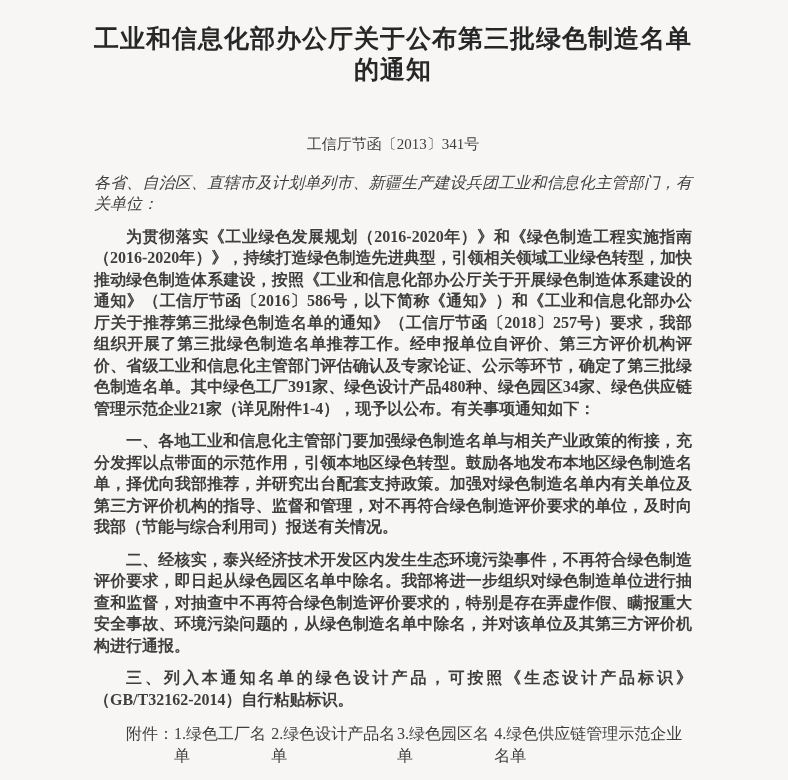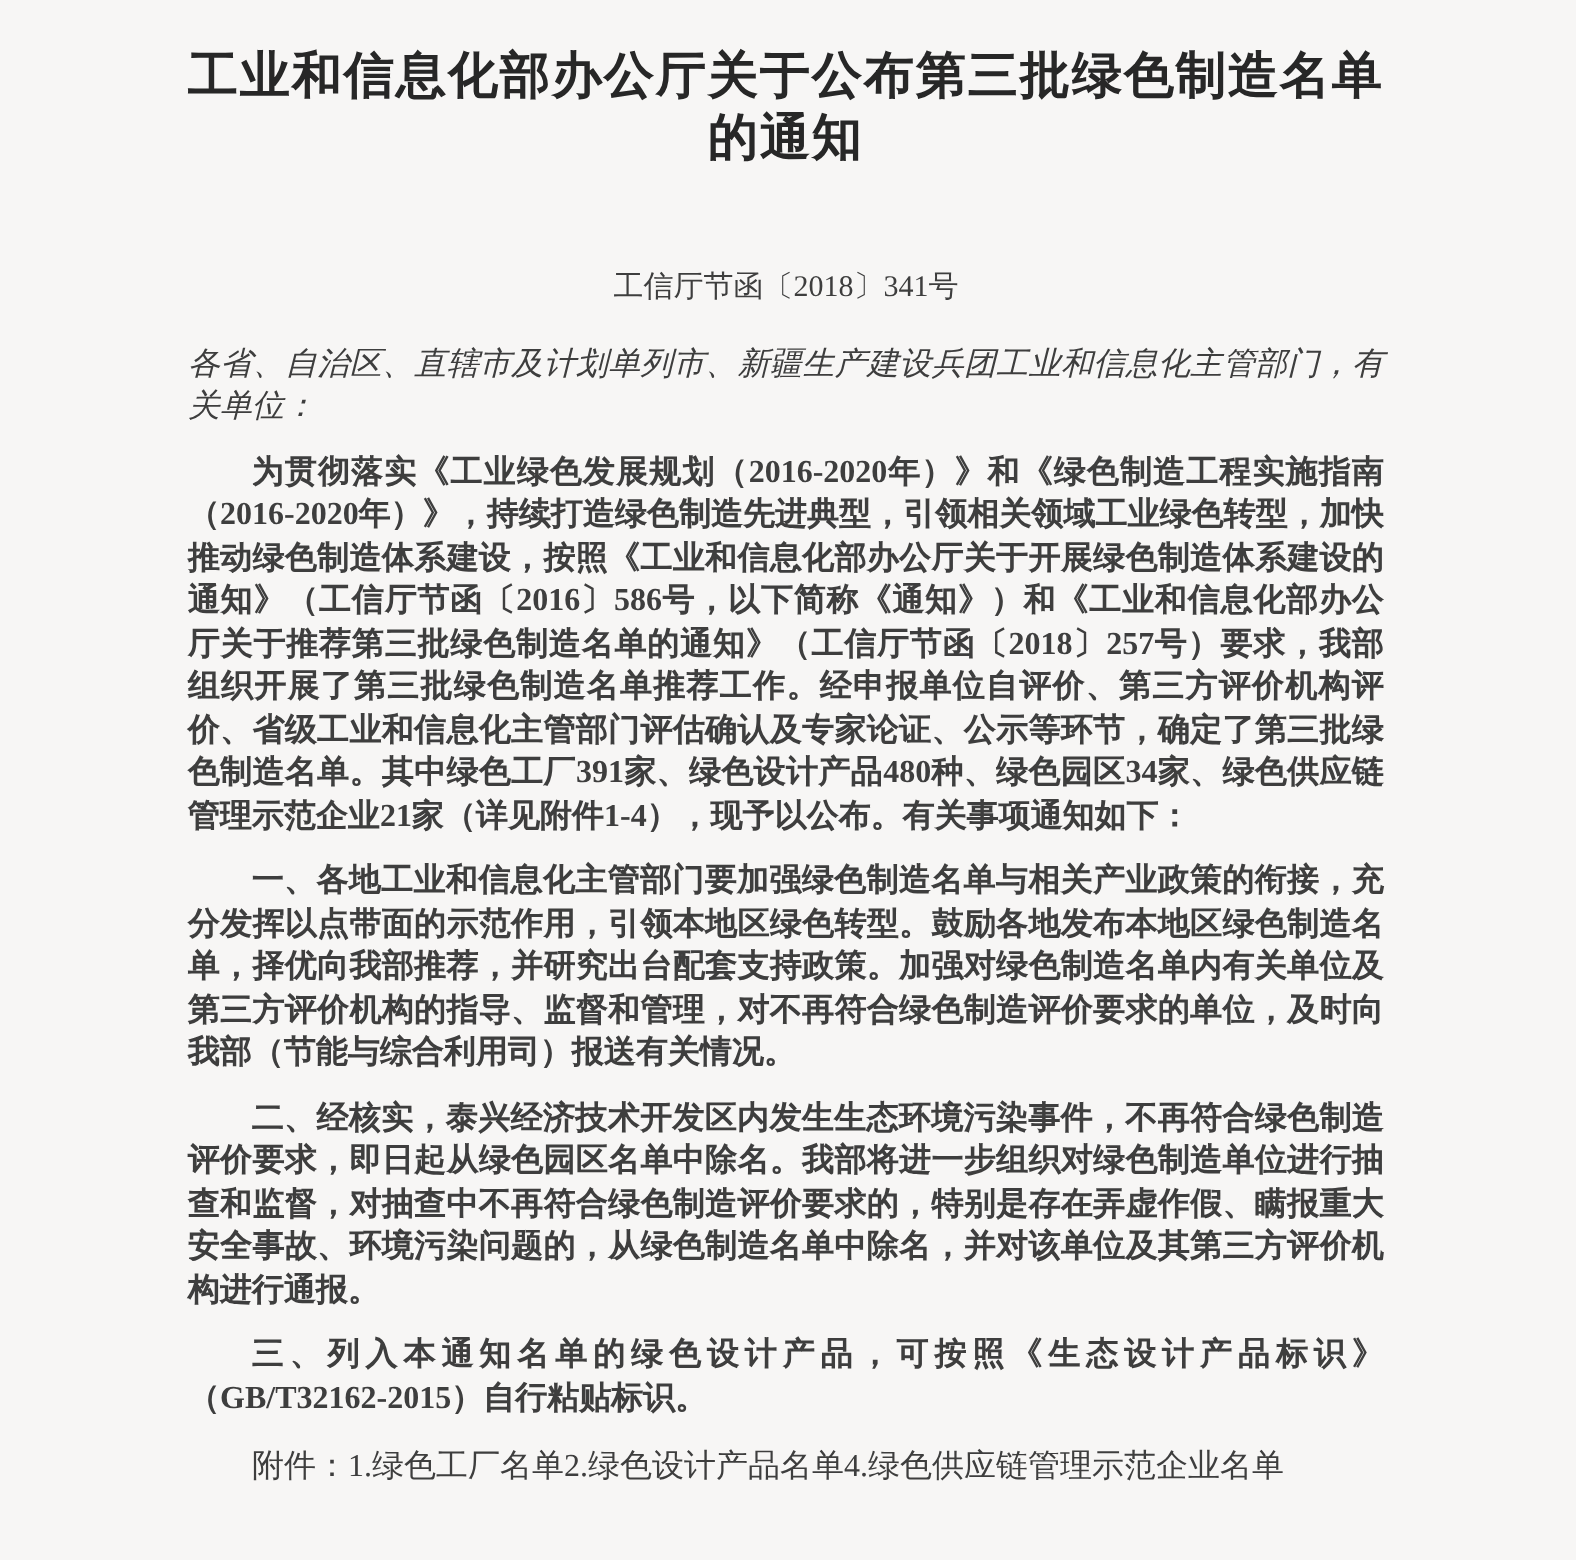--- a/index.html
+++ b/index.html
@@ -58,35 +58,36 @@
   .att-items { display: flex; flex-direction: row; }
   .att-items > div { line-height: 22px; }
 </style>
 </head>
 <body>
 
 <div class="page">
 
   <h1 class="title">工业和信息化部办公厅关于公布第三批绿色制造名单的通知</h1>
 
-  <div class="doc-number">工信厅节函〔2018〕341号</div>
+  <div class="doc-number">工信厅节函〔2013〕341号</div>
 
   <div class="salutation">各省、自治区、直辖市及计划单列市、新疆生产建设兵团工业和信息化主管部门，有关单位：</div>
 
   <p class="para">为贯彻落实《工业绿色发展规划（2016-2020年）》和《绿色制造工程实施指南（2016-2020年）》，持续打造绿色制造先进典型，引领相关领域工业绿色转型，加快推动绿色制造体系建设，按照《工业和信息化部办公厅关于开展绿色制造体系建设的通知》（工信厅节函〔2016〕586号，以下简称《通知》）和《工业和信息化部办公厅关于推荐第三批绿色制造名单的通知》（工信厅节函〔2018〕257号）要求，我部组织开展了第三批绿色制造名单推荐工作。经申报单位自评价、第三方评价机构评价、省级工业和信息化主管部门评估确认及专家论证、公示等环节，确定了第三批绿色制造名单。其中绿色工厂391家、绿色设计产品480种、绿色园区34家、绿色供应链管理示范企业21家（详见附件1-4），现予以公布。有关事项通知如下：</p>
 
   <p class="para">一、各地工业和信息化主管部门要加强绿色制造名单与相关产业政策的衔接，充分发挥以点带面的示范作用，引领本地区绿色转型。鼓励各地发布本地区绿色制造名单，择优向我部推荐，并研究出台配套支持政策。加强对绿色制造名单内有关单位及第三方评价机构的指导、监督和管理，对不再符合绿色制造评价要求的单位，及时向我部（节能与综合利用司）报送有关情况。</p>
 
   <p class="para">二、经核实，泰兴经济技术开发区内发生生态环境污染事件，不再符合绿色制造评价要求，即日起从绿色园区名单中除名。我部将进一步组织对绿色制造单位进行抽查和监督，对抽查中不再符合绿色制造评价要求的，特别是存在弄虚作假、瞒报重大安全事故、环境污染问题的，从绿色制造名单中除名，并对该单位及其第三方评价机构进行通报。</p>
 
-  <p class="para">三、列入本通知名单的绿色设计产品，可按照《生态设计产品标识》（GB/T32162-2015）自行粘贴标识。</p>
+  <p class="para">三、列入本通知名单的绿色设计产品，可按照《生态设计产品标识》（GB/T32162-2014）自行粘贴标识。</p>
 
 
   <div class="attachments">
     <span class="att-label">附件：</span>
     <div class="att-items">
       <div>1.绿色工厂名单</div>
       <div>2.绿色设计产品名单</div>
+      <div>3.绿色园区名单</div>
       <div>4.绿色供应链管理示范企业名单</div>
     </div>
   </div>
 
 </div>
 
 </body></html>

